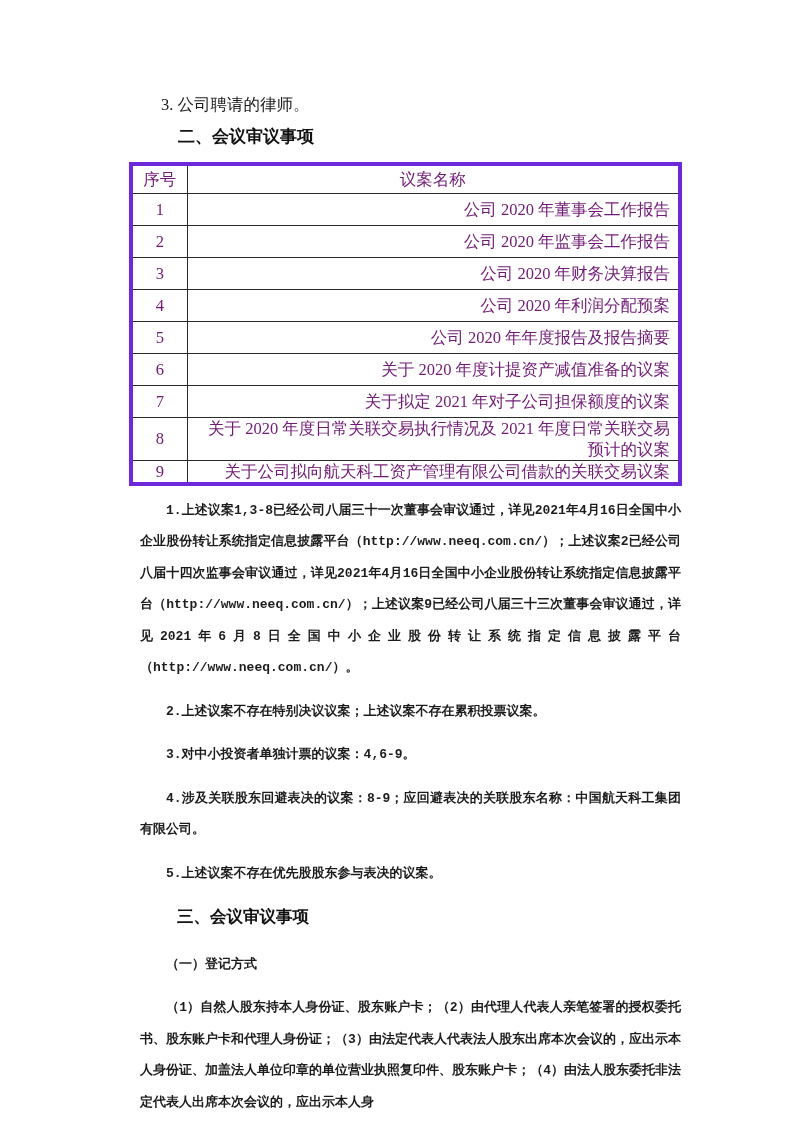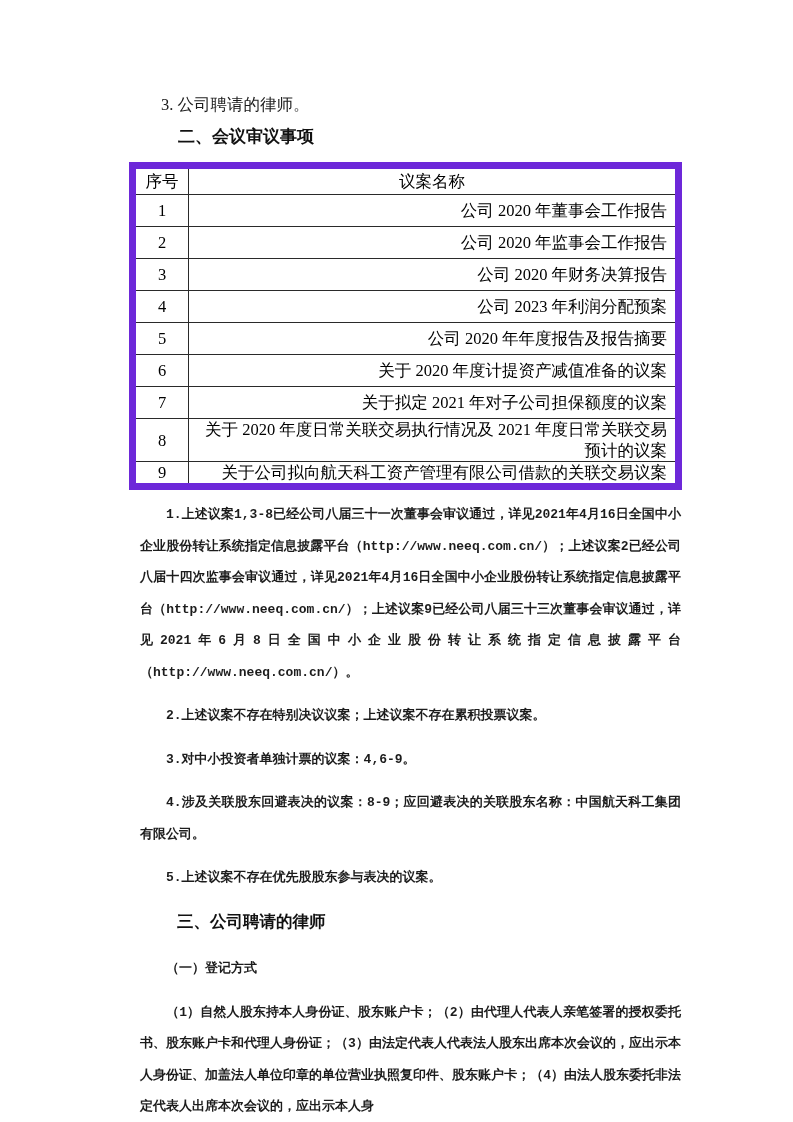--- a/index.html
+++ b/index.html
@@ -34,24 +34,24 @@
   h2.heading-3 {
     margin-top: 0;
     line-height: 31.5px;
     font-size: 16.5px;
   }
   table.proposal-table {
     border-collapse: collapse;
     table-layout: fixed;
     width: 553px;
     margin: 15px 0 0 1px;
-    border: 7px solid #6d28d9;
+    border: 4px solid #6d28d9;
     font-family: "Liberation Serif", "DejaVu Serif", serif;
     font-size: 16.5px;
-    color: #000000;
+    color: #701a75;
   }
   .proposal-table th, .proposal-table td {
     border: 1px solid #2a2a2a;
     line-height: 21px;
     vertical-align: middle;
     padding: 0;
   }
   .proposal-table th { font-weight: normal; text-align: center; }
   .proposal-table col.col-index { width: 56px; }
   .proposal-table thead tr { height: 29px; }
@@ -100,21 +100,21 @@
       <tr>
         <td class="cell-num">2</td>
         <td class="cell-name">公司 2020 年监事会工作报告</td>
       </tr>
       <tr>
         <td class="cell-num">3</td>
         <td class="cell-name">公司 2020 年财务决算报告</td>
       </tr>
       <tr>
         <td class="cell-num">4</td>
-        <td class="cell-name">公司 2023 年利润分配预案</td>
+        <td class="cell-name">公司 2020 年利润分配预案</td>
       </tr>
       <tr>
         <td class="cell-num">5</td>
         <td class="cell-name">公司 2020 年年度报告及报告摘要</td>
       </tr>
       <tr>
         <td class="cell-num">6</td>
         <td class="cell-name">关于 2020 年度计提资产减值准备的议案</td>
       </tr>
       <tr>
@@ -135,19 +135,19 @@
   <p class="body-par first-note">1.上述议案1,3-8已经公司八届三十一次董事会审议通过，详见2021年4月16日全国中小企业股份转让系统指定信息披露平台（http://www.neeq.com.cn/）；上述议案2已经公司八届十四次监事会审议通过，详见2021年4月16日全国中小企业股份转让系统指定信息披露平台（http://www.neeq.com.cn/）；上述议案9已经公司八届三十三次董事会审议通过，详见2021年6月8日全国中小企业股份转让系统指定信息披露平台（http://www.neeq.com.cn/）。</p>
 
   <p class="body-par">2.上述议案不存在特别决议议案；上述议案不存在累积投票议案。</p>
 
   <p class="body-par">3.对中小投资者单独计票的议案：4,6-9。</p>
 
   <p class="body-par">4.涉及关联股东回避表决的议案：8-9；应回避表决的关联股东名称：中国航天科工集团有限公司。</p>
 
   <p class="body-par">5.上述议案不存在优先股股东参与表决的议案。</p>
 
-  <h2 class="section-heading heading-3">三、公司聘请的律师</h2>
+  <h2 class="section-heading heading-3">三、会议审议事项</h2>
 
   <p class="body-par">（一）登记方式</p>
 
   <p class="body-par">（1）自然人股东持本人身份证、股东账户卡；（2）由代理人代表人亲笔签署的授权委托书、股东账户卡和代理人身份证；（3）由法定代表人代表法人股东出席本次会议的，应出示本人身份证、加盖法人单位印章的单位营业执照复印件、股东账户卡；（4）由法人股东委托非法定代表人出席本次会议的，应出示本人身</p>
 
 </div>
 
 </body></html>

